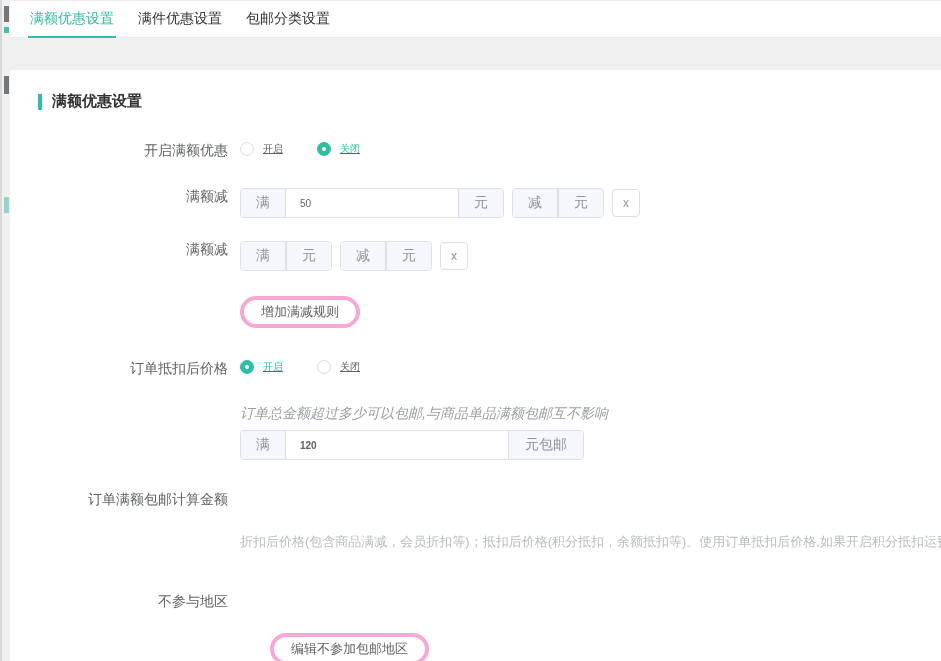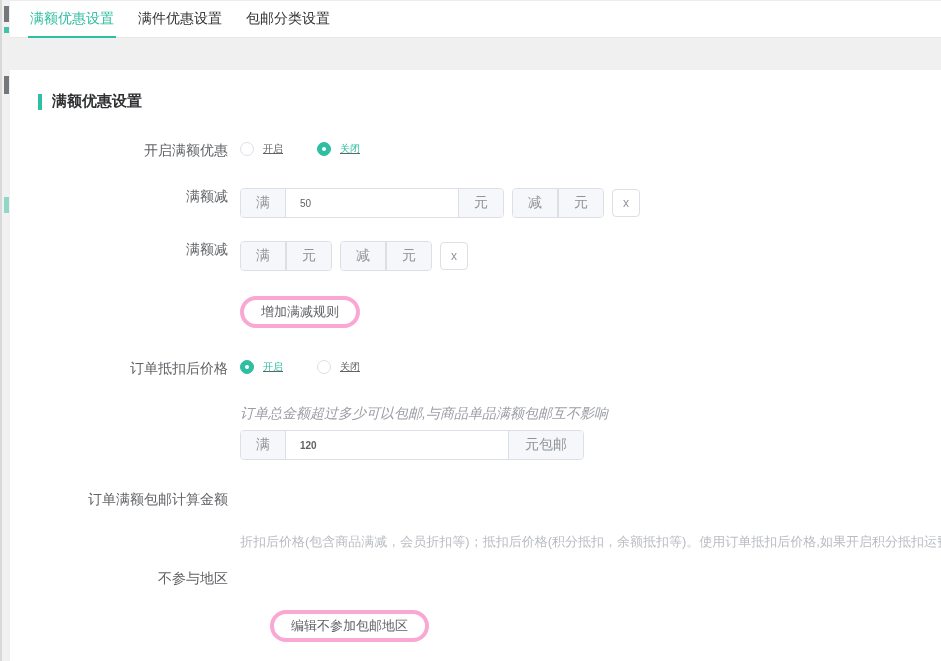--- a/index.html
+++ b/index.html
@@ -83,21 +83,21 @@
   
   .mt-enable   { margin-top:31px; }
   .mt-rule1    { margin-top:28px; }
   .mt-rule2    { margin-top:23px; }
   .mt-addbtn   { margin-top:25px; }
   .mt-shiprad  { margin-top:32px; }
   .mt-shiphint { margin-top:27px;font-style:italic; }
   .mt-thresh   { margin-top:7px; }
   .mt-calc     { margin-top:31px; }
   .mt-calchint { margin-top:24px; }
-  .mt-region   { margin-top:19px; }
+  .mt-region   { margin-top:42px; }
   .mt-regbtn   { margin-top:22px;padding-left:30px; }
 </style>
 </head>
 <body>
 
 <div class="edge">
   <div class="frag f1"></div>
   <div class="frag teal1"></div>
   <div class="frag f2"></div>
   <div class="frag teal2"></div>

